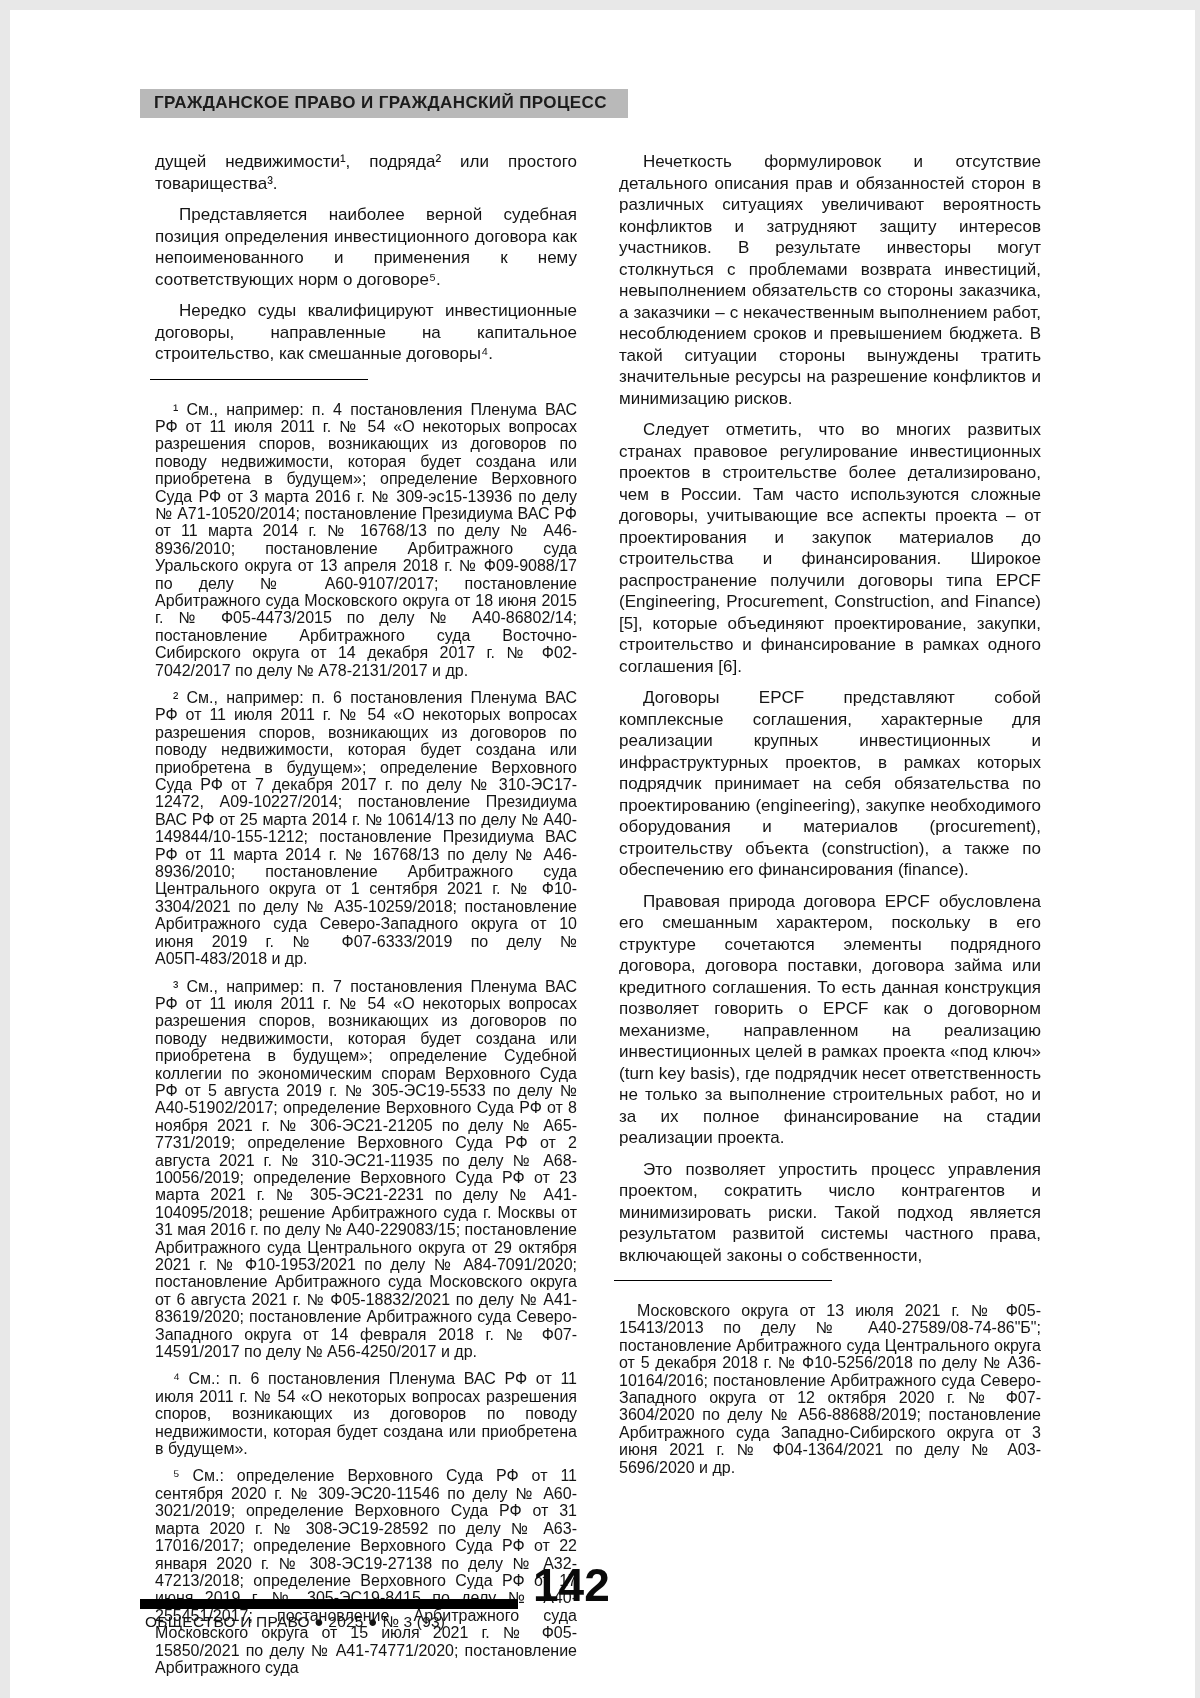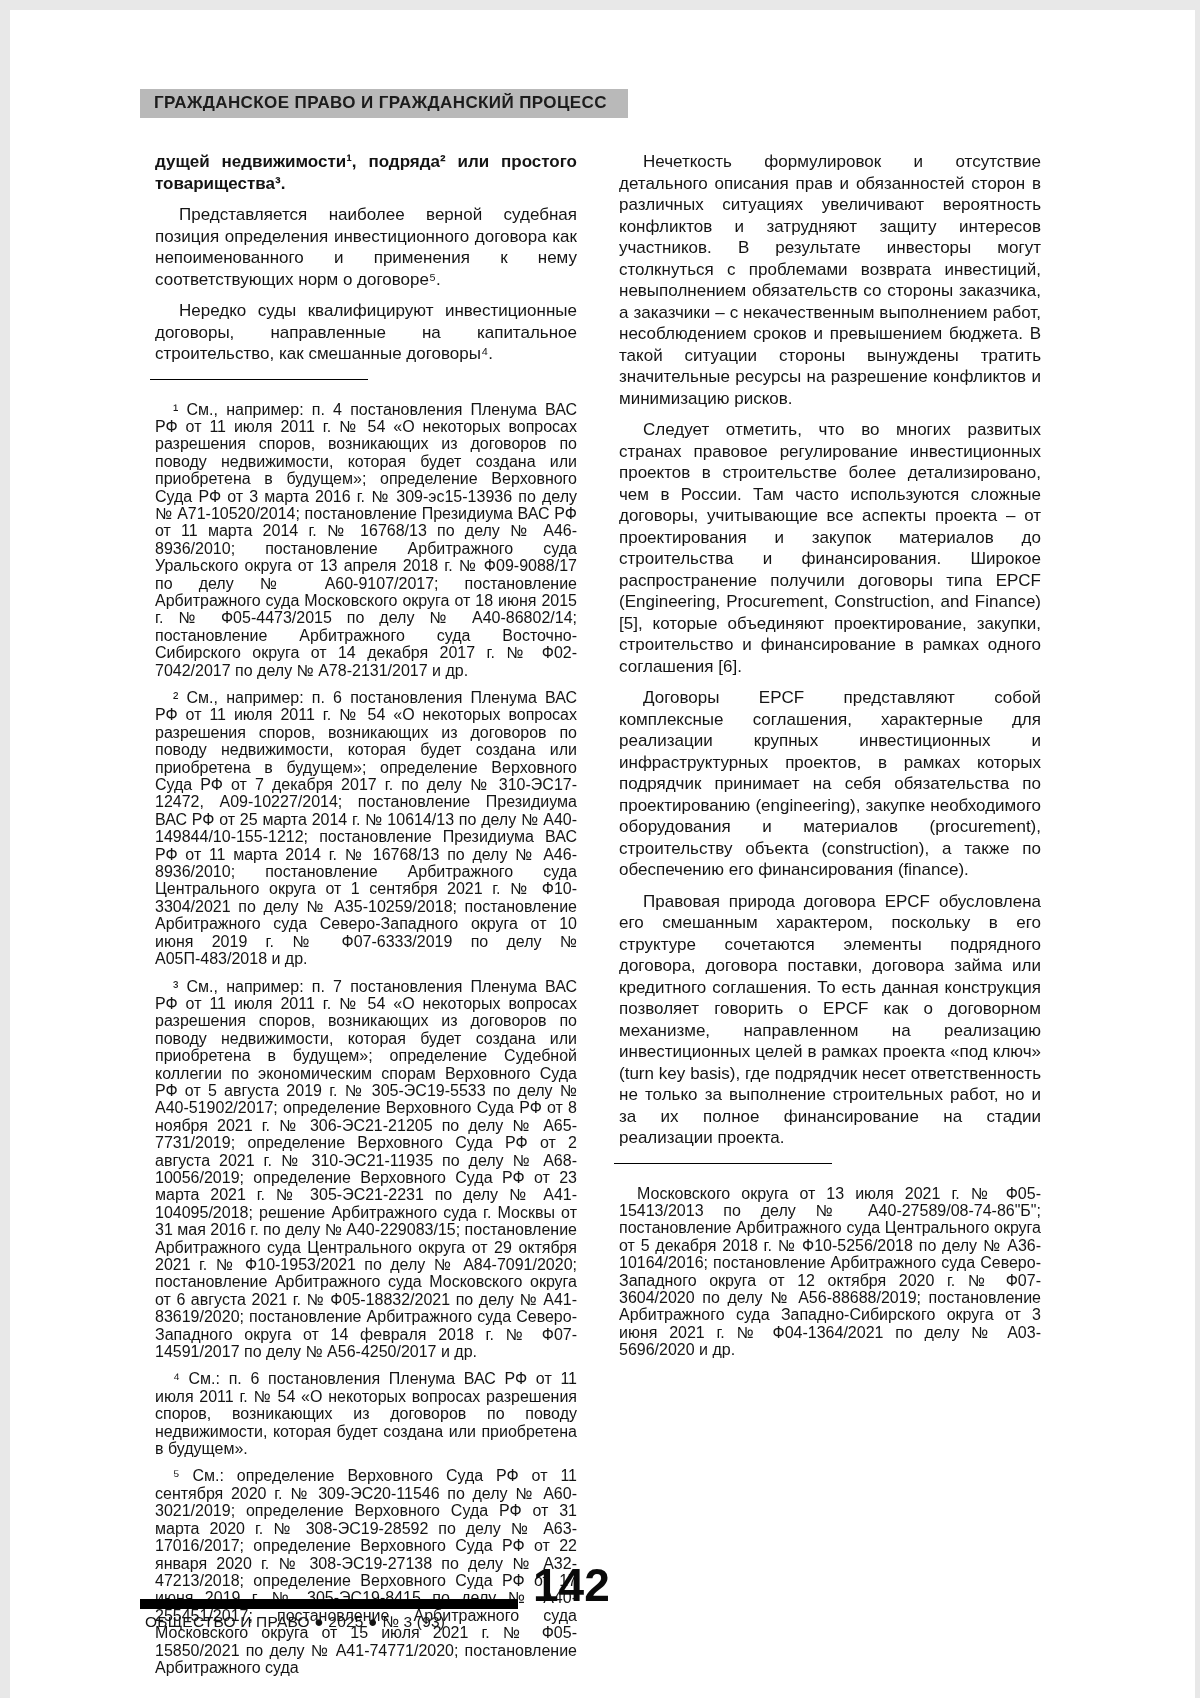--- a/index.html
+++ b/index.html
@@ -35,21 +35,21 @@
     gap: 22px;
   }
   .col { width: 447px; }
   .body-par {
     font-size: 17px;
     line-height: 21.5px;
     text-align: justify;
     text-indent: 24px;
     overflow-wrap: break-word;
   }
-  .body-par.no-indent { text-indent: 0; font-weight: bold; }
+  .body-par.no-indent { text-indent: 0; }
   .footnote-sep {
     width: 218px;
     border-top: 1.5px solid #000;
     margin: 9px 0 6px 0;
   }
   .footnote {
     font-size: 16px;
     line-height: 17.4px;
     text-align: justify;
     text-indent: 18px;
@@ -110,20 +110,21 @@
       <p class="footnote">³ См., например: п. 7 постановления Пленума ВАС РФ от 11 июля 2011 г. № 54 «О некоторых вопросах разрешения споров, возникающих из договоров по поводу недвижимости, которая будет создана или приобретена в будущем»; определение Судебной коллегии по экономическим спорам Верховного Суда РФ от 5 августа 2019 г. № 305-ЭС19-5533 по делу № А40-51902/2017; определение Верховного Суда РФ от 8 ноября 2021 г. № 306-ЭС21-21205 по делу № А65-7731/2019; определение Верховного Суда РФ от 2 августа 2021 г. № 310-ЭС21-11935 по делу № А68-10056/2019; определение Верховного Суда РФ от 23 марта 2021 г. № 305-ЭС21-2231 по делу № А41-104095/2018; решение Арбитражного суда г. Москвы от 31 мая 2016 г. по делу № А40-229083/15; постановление Арбитражного суда Центрального округа от 29 октября 2021 г. № Ф10-1953/2021 по делу № А84-7091/2020; постановление Арбитражного суда Московского округа от 6 августа 2021 г. № Ф05-18832/2021 по делу № А41-83619/2020; постановление Арбитражного суда Северо-Западного округа от 14 февраля 2018 г. № Ф07-14591/2017 по делу № А56-4250/2017 и др.</p>
       <p class="footnote">⁴ См.: п. 6 постановления Пленума ВАС РФ от 11 июля 2011 г. № 54 «О некоторых вопросах разрешения споров, возникающих из договоров по поводу недвижимости, которая будет создана или приобретена в будущем».</p>
       <p class="footnote">⁵ См.: определение Верховного Суда РФ от 11 сентября 2020 г. № 309-ЭС20-11546 по делу № А60-3021/2019; определение Верховного Суда РФ от 31 марта 2020 г. № 308-ЭС19-28592 по делу № А63-17016/2017; определение Верховного Суда РФ от 22 января 2020 г. № 308-ЭС19-27138 по делу № А32-47213/2018; определение Верховного Суда РФ от 17 июня 2019 г. № 305-ЭС19-8415 по делу № А40-255451/2017; постановление Арбитражного суда Московского округа от 15 июля 2021 г. № Ф05-15850/2021 по делу № А41-74771/2020; постановление Арбитражного суда</p>
     </div>
 
     <div class="col">
       <p class="body-par">Нечеткость формулировок и отсутствие детального описания прав и обязанностей сторон в различных ситуациях увеличивают вероятность конфликтов и затрудняют защиту интересов участников. В результате инвесторы могут столкнуться с проблемами возврата инвестиций, невыполнением обязательств со стороны заказчика, а заказчики – с некачественным выполнением работ, несоблюдением сроков и превышением бюджета. В такой ситуации стороны вынуждены тратить значительные ресурсы на разрешение конфликтов и минимизацию рисков.</p>
       <p class="body-par">Следует отметить, что во многих развитых странах правовое регулирование инвестиционных проектов в строительстве более детализировано, чем в России. Там часто используются сложные договоры, учитывающие все аспекты проекта – от проектирования и закупок материалов до строительства и финансирования. Широкое распространение получили договоры типа EPCF (Engineering, Procurement, Construction, and Finance) [5], которые объединяют проектирование, закупки, строительство и финансирование в рамках одного соглашения [6].</p>
       <p class="body-par">Договоры EPCF представляют собой комплексные соглашения, характерные для реализации крупных инвестиционных и инфраструктурных проектов, в рамках которых подрядчик принимает на себя обязательства по проектированию (engineering), закупке необходимого оборудования и материалов (procurement), строительству объекта (construction), а также по обеспечению его финансирования (finance).</p>
       <p class="body-par">Правовая природа договора EPCF обусловлена его смешанным характером, поскольку в его структуре сочетаются элементы подрядного договора, договора поставки, договора займа или кредитного соглашения. То есть данная конструкция позволяет говорить о EPCF как о договорном механизме, направленном на реализацию инвестиционных целей в рамках проекта «под ключ» (turn key basis), где подрядчик несет ответственность не только за выполнение строительных работ, но и за их полное финансирование на стадии реализации проекта.</p>
+      <p class="body-par">Это позволяет упростить процесс управления проектом, сократить число контрагентов и минимизировать риски. Такой подход является результатом развитой системы частного права, включающей законы о собственности,</p>
 
       <div class="footnote-sep"></div>
 
       <p class="footnote no-indent">Московского округа от 13 июля 2021 г. № Ф05-15413/2013 по делу № А40-27589/08-74-86"Б"; постановление Арбитражного суда Центрального округа от 5 декабря 2018 г. № Ф10-5256/2018 по делу № А36-10164/2016; постановление Арбитражного суда Северо-Западного округа от 12 октября 2020 г. № Ф07-3604/2020 по делу № А56-88688/2019; постановление Арбитражного суда Западно-Сибирского округа от 3 июня 2021 г. № Ф04-1364/2021 по делу № А03-5696/2020 и др.</p>
     </div>
 
   </div>
 
   <div class="footer">
     <div class="footer-rule"></div>

